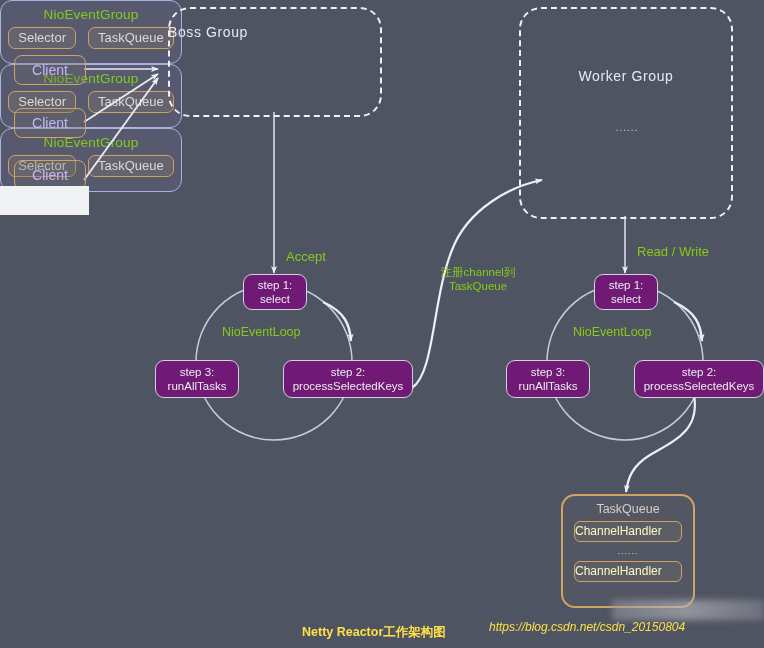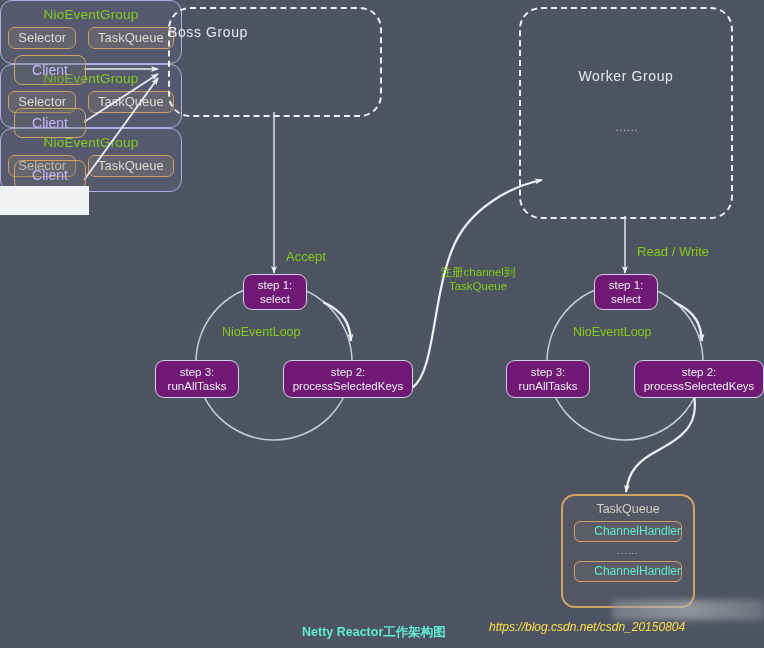--- a/index.html
+++ b/index.html
@@ -105,28 +105,28 @@
     background:rgba(110,106,104,.14);
   }
   .pipeline-title{
     text-align:center;color:#d6cfc4;font-size:12.5px;padding-top:6px;
   }
   .handler{
     margin:5px 11px 0 11px;
     border:1.5px solid #cfa463;
     border-radius:6px;
     background:rgba(120,114,108,.26);
-    color:#5eead4;
+    color:#fef9c3;
     font-size:12px;
-    text-align:right;
+    text-align:left;
     padding:2px 0 3px 0;
   }
   .caption{
     position:absolute;
-    color:#5eead4;
+    color:#fde047;
     font-size:12.5px;
     font-weight:bold;
     white-space:nowrap;
   }
   .watermark{
     position:absolute;
     color:#fde047;
     font-size:12px;
     white-space:nowrap;
     font-style:italic;

